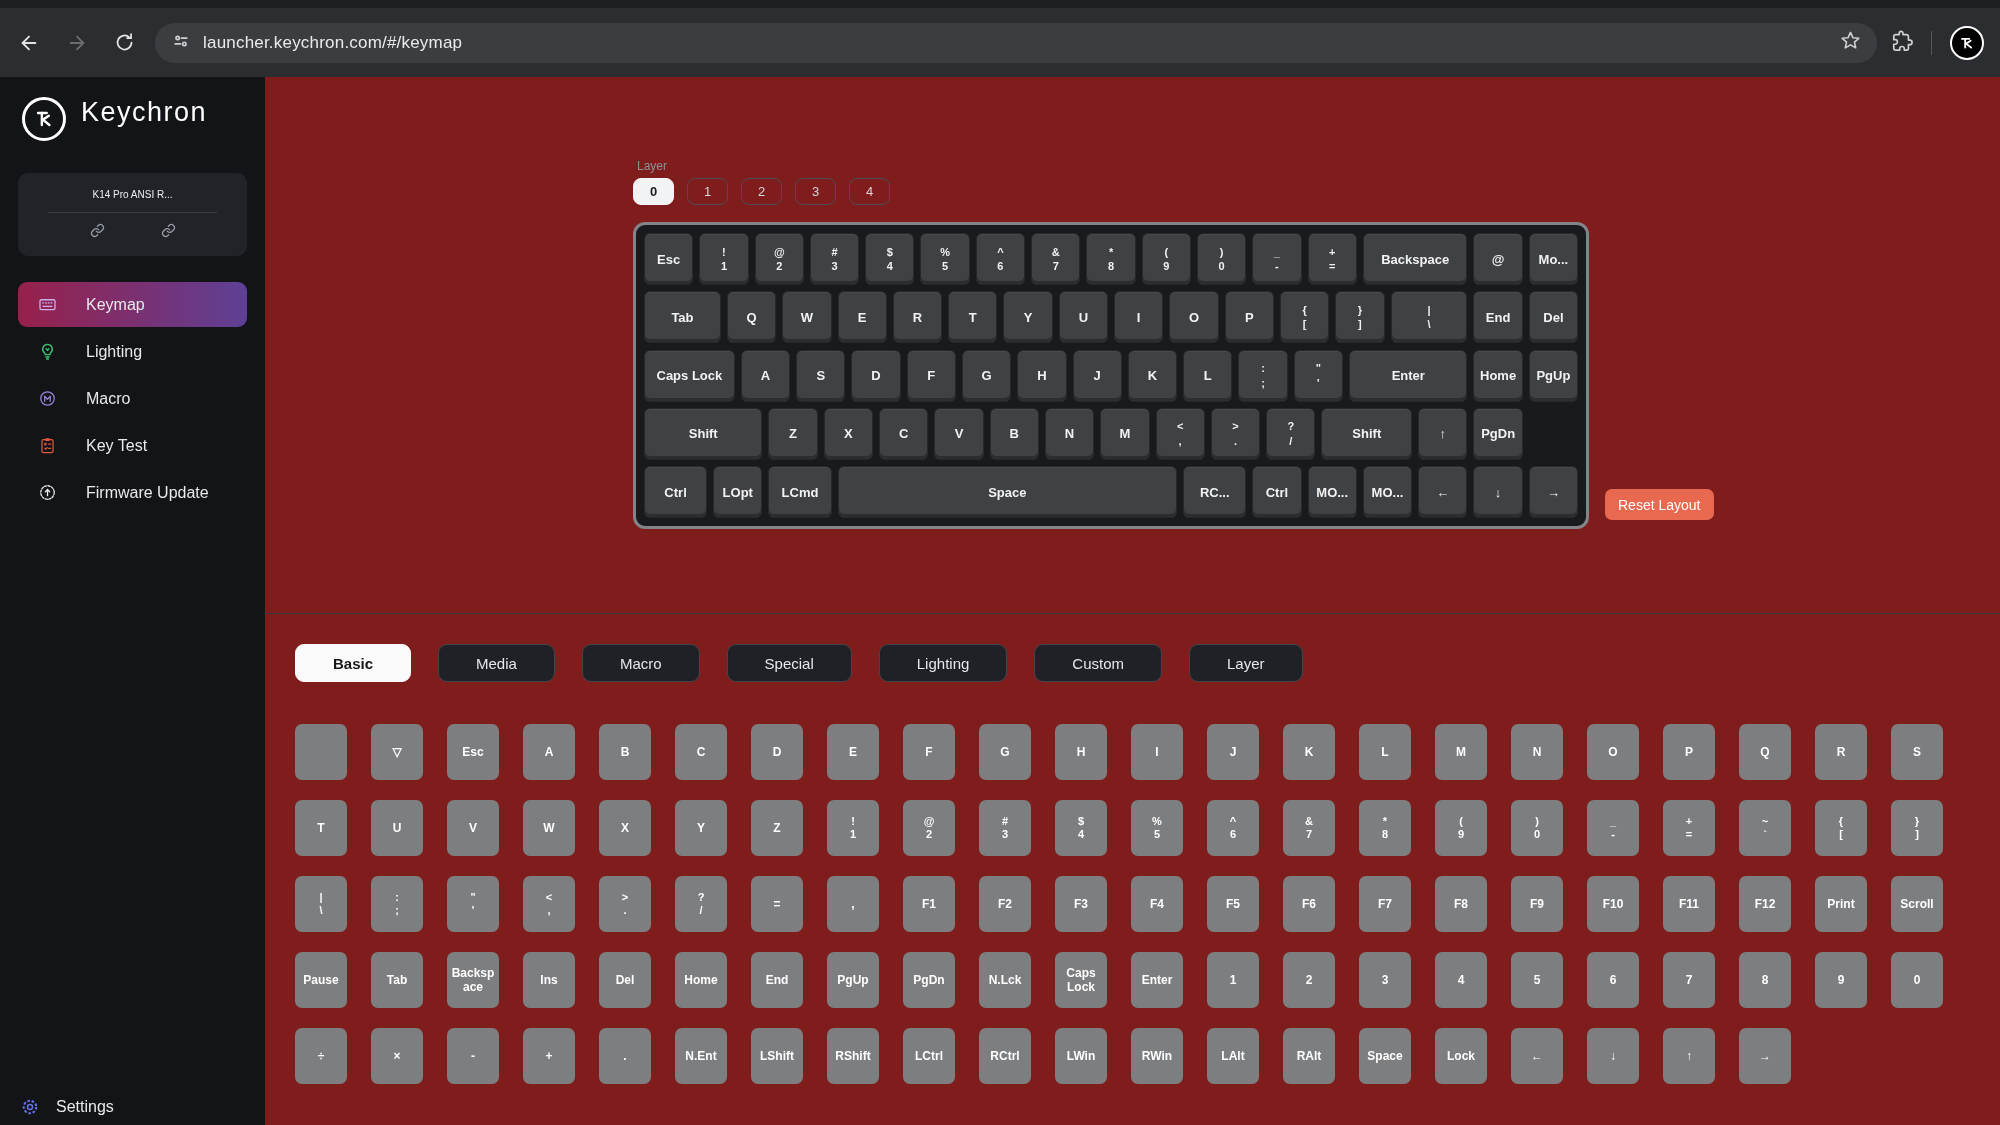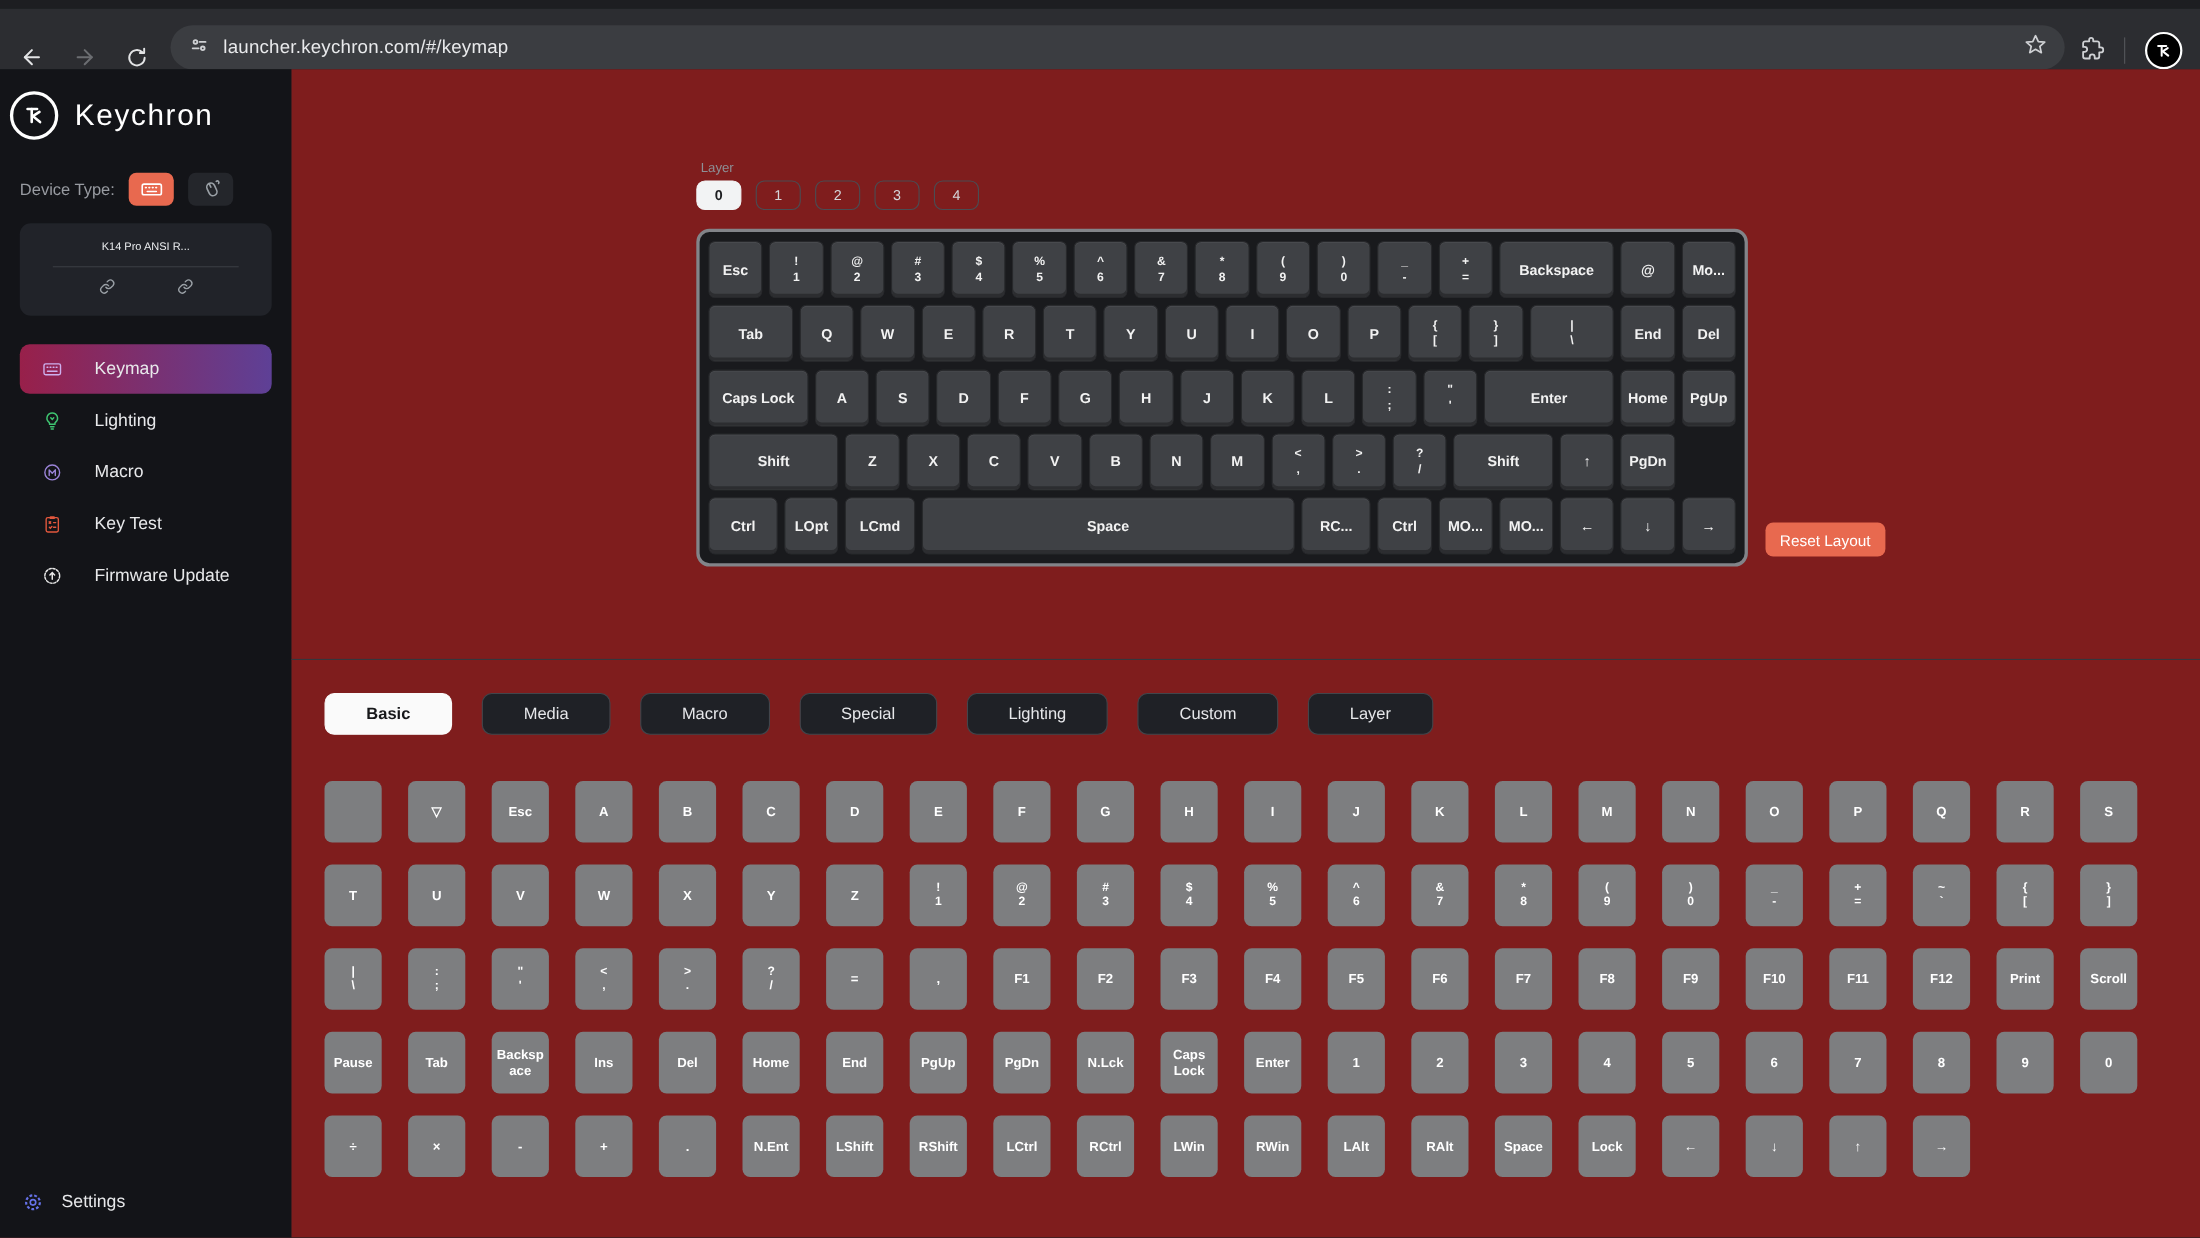--- a/index.html
+++ b/index.html
@@ -1,39 +1,39 @@
 <!DOCTYPE html>
 <html><head>
 <meta charset="utf-8">
 <style>
   * { margin:0; padding:0; box-sizing:border-box; }
   html,body { width:2000px; height:1125px; overflow:hidden; background:#1d2026;
     font-family:"Liberation Sans", sans-serif; }
 
   
   .top-strip { height:8px; background:#1d1e21; }
-  .browser-bar { height:55px; background:#2c2d31; display:flex; align-items:flex-end; }
+  .browser-bar { height:69px; background:#2c2d31; display:flex; align-items:center; }
   .nav-icons { display:flex; align-items:center; gap:26px; padding:0 10px 0 18px; }
   .nav-icons svg { display:block; }
   .url-pill { flex:1; height:40px; margin:0 14px 0 10px; background:#3b3d41; border-radius:20px;
     display:flex; align-items:center; padding:0 16px; }
   .url-text { color:#e9eaec; font-size:17px; margin-left:12px; letter-spacing:.2px; }
   .pill-star { margin-left:auto; }
   .bar-right { display:flex; align-items:center; gap:18px; padding-right:16px; }
   .bar-divider { width:1px; height:24px; background:#55575b; }
   .avatar { width:34px; height:34px; border-radius:50%; background:#000; border:2px solid #fff;
     display:flex; align-items:center; justify-content:center; }
 
   
   .app { display:flex; height:1062px; }
   .sidebar { width:265px; flex-shrink:0; background:#131418; position:relative; }
   .main { flex:1; background:#7f1d1d; position:relative; }
 
   
-  .logo-row { display:flex; align-items:center; gap:15px; padding:20px 0 16px 9px; }
+  .logo-row { display:flex; align-items:flex-start; gap:15px; padding:20px 0 16px 22px; }
   .logo-circle { width:44px; height:44px; border:3px solid #fff; border-radius:50%;
     display:flex; align-items:center; justify-content:center; }
   .brand-text { color:#fff; font-size:27px; letter-spacing:1.5px; }
   .device-type { display:flex; align-items:center; gap:13px; padding:14px 0 0 18px; }
   .device-type-label { color:#989ba1; font-size:15px; }
   .dev-btn { width:41px; height:30px; border-radius:7px; display:flex; align-items:center;
     justify-content:center; cursor:pointer; }
   .dev-btn.kb { background:#e8694f; }
   .dev-btn.mouse { background:#24262b; }
   .device-card { margin:16px 18px 0; background:#212329; border-radius:10px;
@@ -149,38 +149,20 @@
   <div class="sidebar">
     <div class="logo-row">
       <span class="logo-circle">
         <svg width="26" height="26" viewBox="0 0 24 24" fill="none" stroke="#fff" stroke-width="2.2" stroke-linecap="round">
             <path d="M6.5 6.5h8"></path>
             <path d="M10 6.5V17.5"></path>
             <path d="M16.5 9l-5.5 3.6 6 4.9"></path>
           </svg>
       </span>
       <span class="brand-text">Keychron</span>
-    </div>
-    <div class="device-type">
-      <span class="device-type-label">Device Type:</span>
-      <span class="dev-btn kb">
-        <svg width="22" height="22" viewBox="0 0 24 24" fill="none" stroke="#fff" stroke-width="1.6" stroke-linecap="round">
-            <rect x="2.5" y="7" width="19" height="10.5" rx="1.8"></rect>
-            <path d="M5.8 10.4h.7M9.2 10.4h.7M12.6 10.4h.7M16 10.4h.7M7.5 14.3h9"></path>
-          </svg>
-      </span>
-      <span class="dev-btn mouse">
-        <svg width="22" height="22" viewBox="0 0 24 24" fill="none" stroke="#9aa0a6" stroke-width="1.6" stroke-linecap="round">
-            <g transform="rotate(-25 12 12)">
-              <rect x="8.5" y="6" width="8" height="13" rx="4"></rect>
-              <path d="M12.5 6v4"></path>
-            </g>
-            <path d="M17 4.2c1.6-1.2 3.4.4 2.3 2.1"></path>
-          </svg>
-      </span>
     </div>
     <div class="device-card">
       <div class="device-name">K14 Pro ANSI R...</div>
       <div class="device-divider"></div>
       <div class="device-links">
         <span>
           <svg width="15" height="15" viewBox="0 0 24 24" fill="none" stroke="#9aa0a6" stroke-width="2" stroke-linecap="round">
               <path d="M10 13a5 5 0 0 0 7.5.5l3-3a5 5 0 0 0-7-7l-1.7 1.7"></path>
               <path d="M14 11a5 5 0 0 0-7.5-.5l-3 3a5 5 0 0 0 7 7l1.7-1.7"></path>
             </svg>

